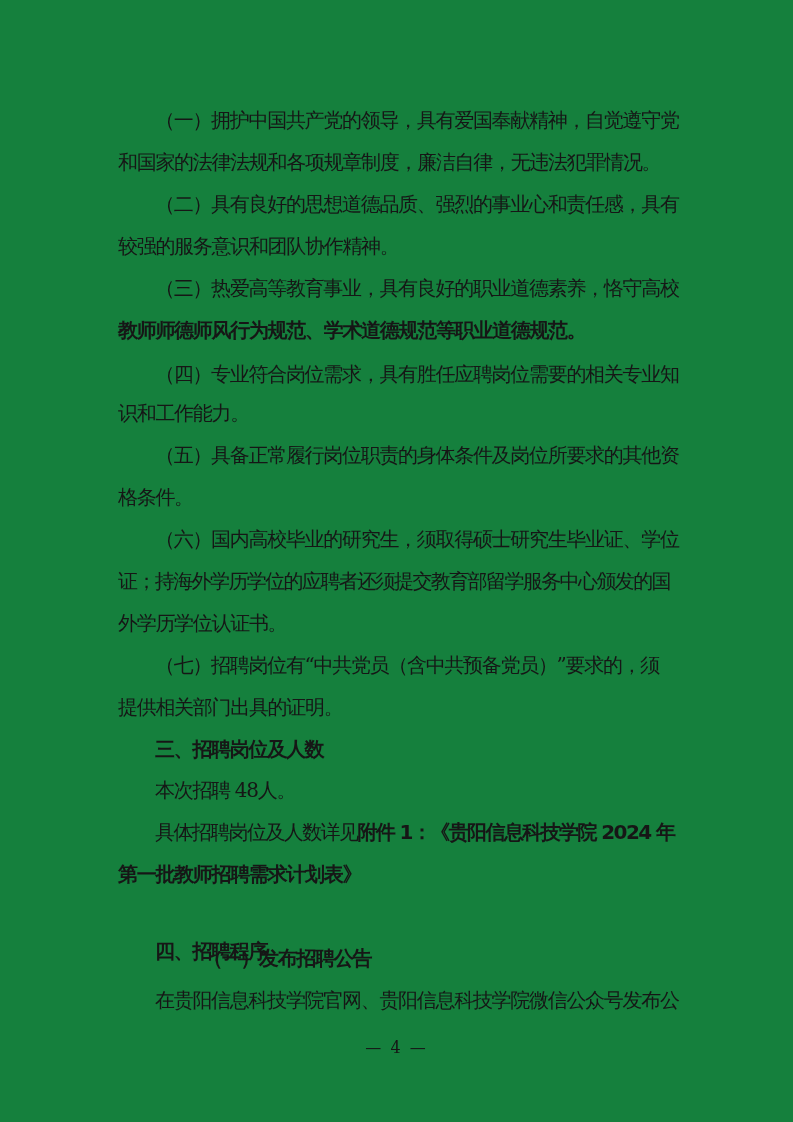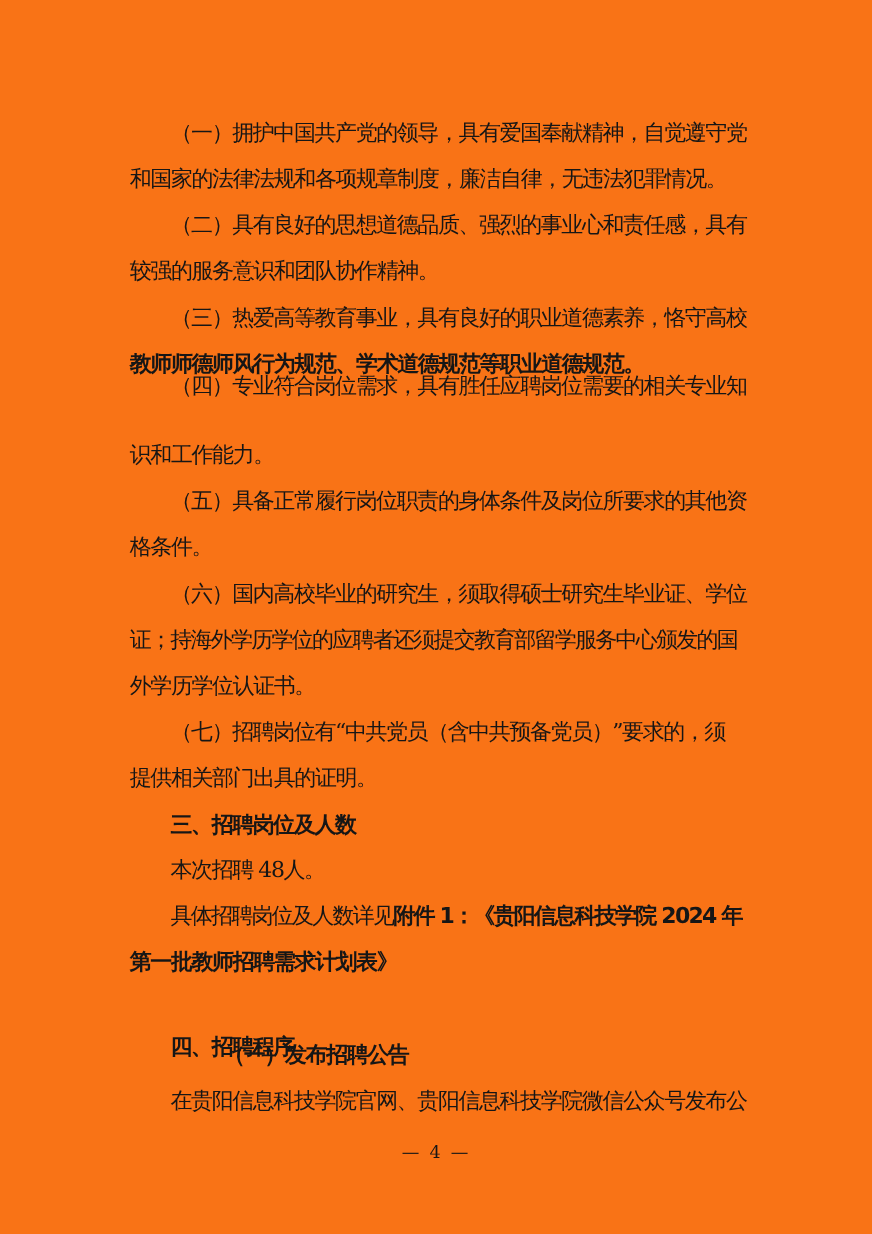--- a/index.html
+++ b/index.html
@@ -4,21 +4,21 @@
 <style>
   html, body {
     margin: 0;
     padding: 0;
     background: #ffffff;
   }
   .page {
     position: relative;
     width: 793px;
     height: 1122px;
-    background: #f97316;
+    background: #15803d;
     overflow: hidden;
   }
   .ln {
     position: absolute;
     left: 118px;
     font-family: "DejaVu Serif", "Liberation Serif", serif;
     font-size: 20px;
     line-height: 26px;
     letter-spacing: -1.3px;
     white-space: pre;
@@ -45,21 +45,21 @@
 <body>
 
 <div class="page">
   <div id="content">
       <div class="ln indent" style="top: 107px;"><span class="seg">（一）拥护中国共产党的领导，具有爱国奉献精神，自觉遵守党</span></div>
       <div class="ln" style="top: 149px;"><span class="seg">和国家的法律法规和各项规章制度，廉洁自律，无违法犯罪情况。</span></div>
       <div class="ln indent" style="top: 191px;"><span class="seg">（二）具有良好的思想道德品质、强烈的事业心和责任感，具有</span></div>
       <div class="ln" style="top: 233px;"><span class="seg">较强的服务意识和团队协作精神。</span></div>
       <div class="ln indent" style="top: 275px;"><span class="seg">（三）热爱高等教育事业，具有良好的职业道德素养，恪守高校</span></div>
       <div class="ln" style="top: 317px; font-weight: bold;"><span class="seg">教师师德师风行为规范、学术道德规范等职业道德规范。</span></div>
-      <div class="ln indent" style="top: 337px;"><span class="seg">（四）专业符合岗位需求，具有胜任应聘岗位需要的相关专业知</span></div>
+      <div class="ln indent" style="top: 361px;"><span class="seg">（四）专业符合岗位需求，具有胜任应聘岗位需要的相关专业知</span></div>
       <div class="ln" style="top: 400px;"><span class="seg">识和工作能力。</span></div>
       <div class="ln indent" style="top: 442px; text-align: right;"><span class="seg">（五）具备正常履行岗位职责的身体条件及岗位所要求的其他资</span></div>
       <div class="ln" style="top: 484px;"><span class="seg">格条件。</span></div>
       <div class="ln indent" style="top: 526px;"><span class="seg">（六）国内高校毕业的研究生，须取得硕士研究生毕业证、学位</span></div>
       <div class="ln" style="top: 568px; letter-spacing: -1.6px;"><span class="seg">证；持海外学历学位的应聘者还须提交教育部留学服务中心颁发的国</span></div>
       <div class="ln" style="top: 610px;"><span class="seg">外学历学位认证书。</span></div>
       <div class="ln indent" style="top: 652px;"><span class="seg">（七）招聘岗位有“中共党员（含中共预备党员）”要求的，须</span></div>
       <div class="ln" style="top: 694px;"><span class="seg">提供相关部门出具的证明。</span></div>
       <div class="ln indent" style="top: 736px;"><span class="seg b hei">三、招聘岗位及人数</span></div>
       <div class="ln indent" style="top: 777px;"><span class="seg">本次招聘 48人。</span></div>

